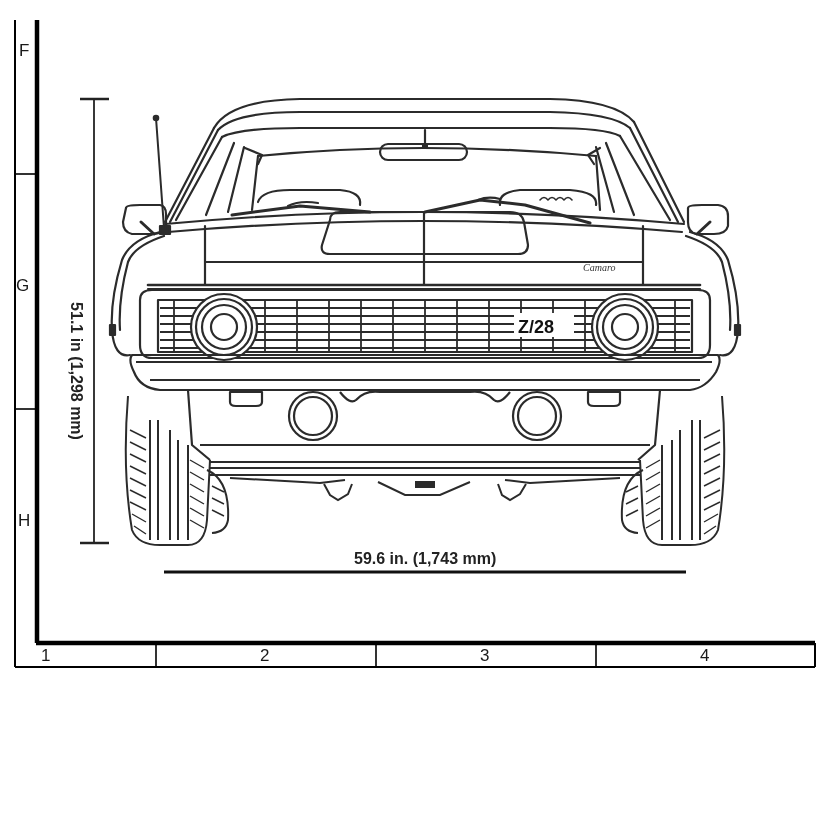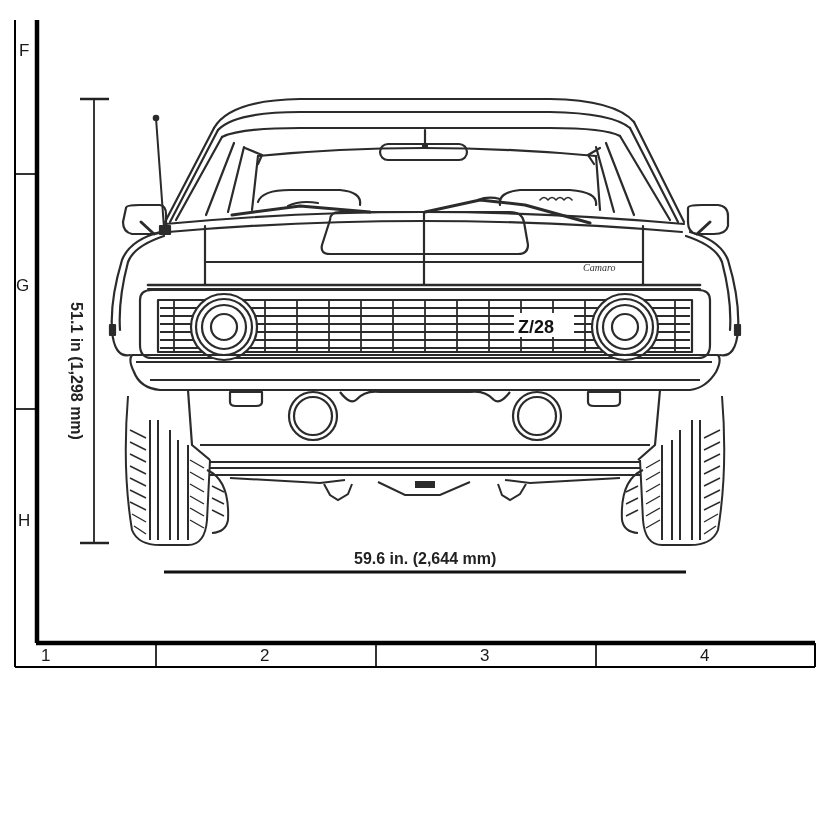--- a/index.html
+++ b/index.html
@@ -226,14 +226,14 @@
   <div class="zone-label" style="left:16px; top:276px;">G</div>
   <div class="zone-label" style="left:18px; top:511px;">H</div>
 
   <div class="zone-label" style="left:41px; top:646px;">1</div>
   <div class="zone-label" style="left:260px; top:646px;">2</div>
   <div class="zone-label" style="left:480px; top:646px;">3</div>
   <div class="zone-label" style="left:700px; top:646px;">4</div>
 
   
   <div class="dim-text dim-vertical" style="left:-4px; top:362px; width:160px; text-align:center;">51.1 in (1,298 mm)</div>
-  <div class="dim-text" style="left:354px; top:550px;">59.6 in. (2,644 mm)</div>
+  <div class="dim-text" style="left:354px; top:550px;">59.6 in. (1,743 mm)</div>
 </div>
 
 </body></html>

